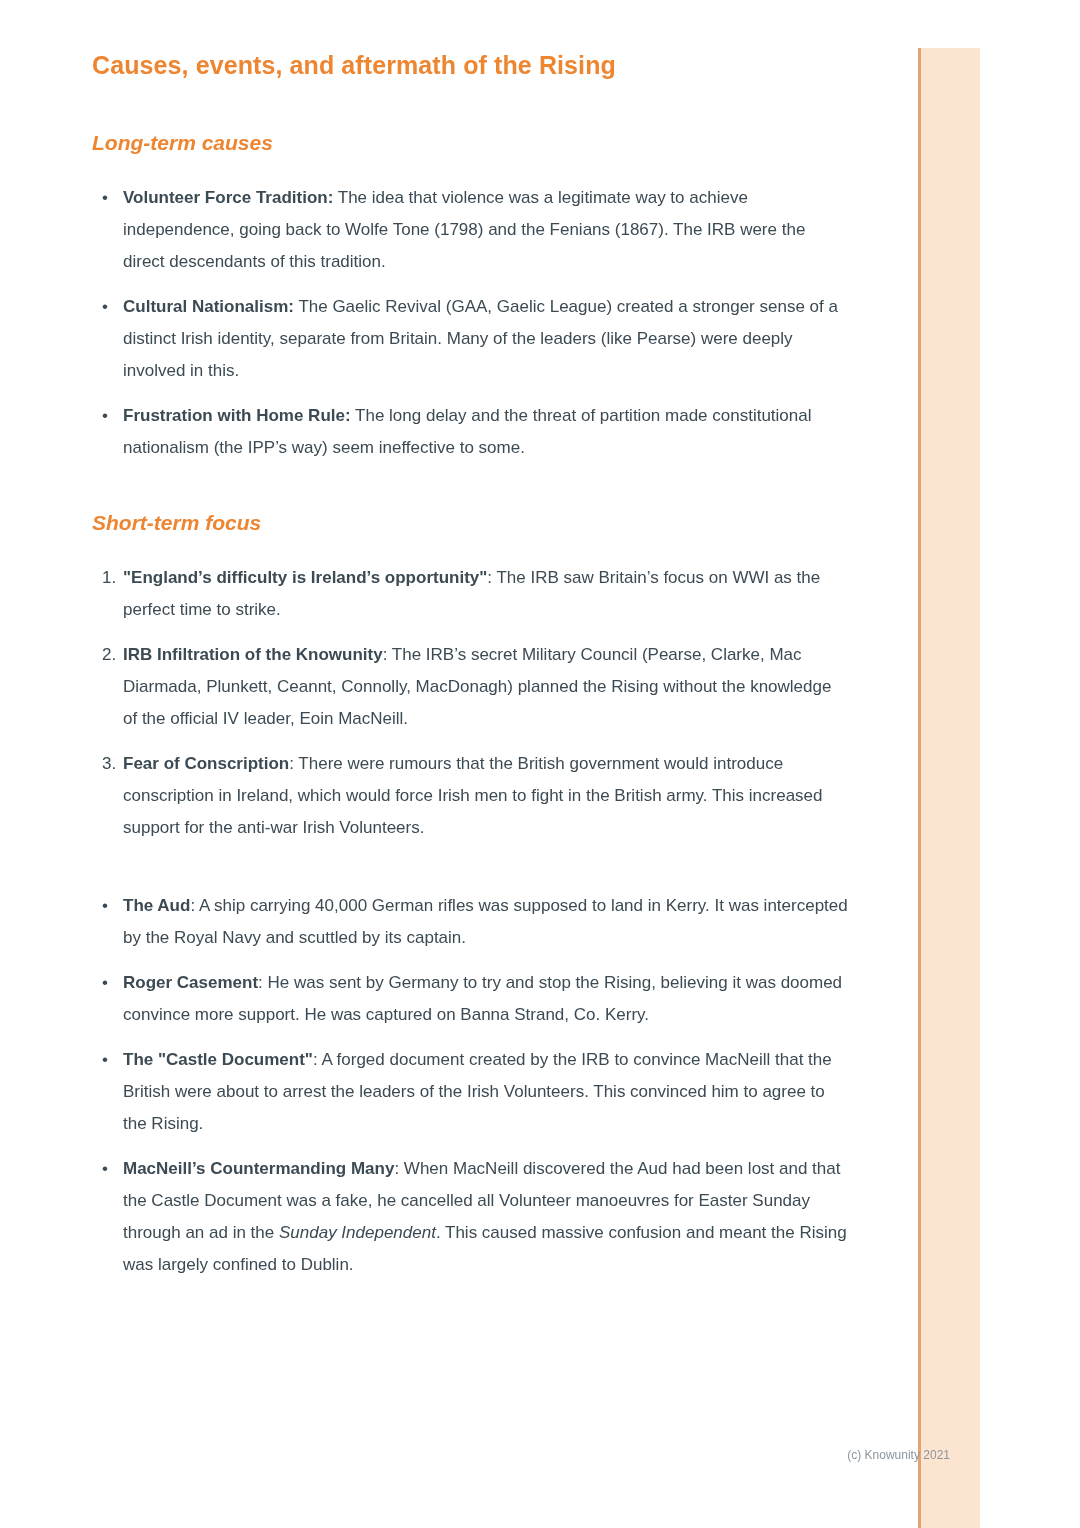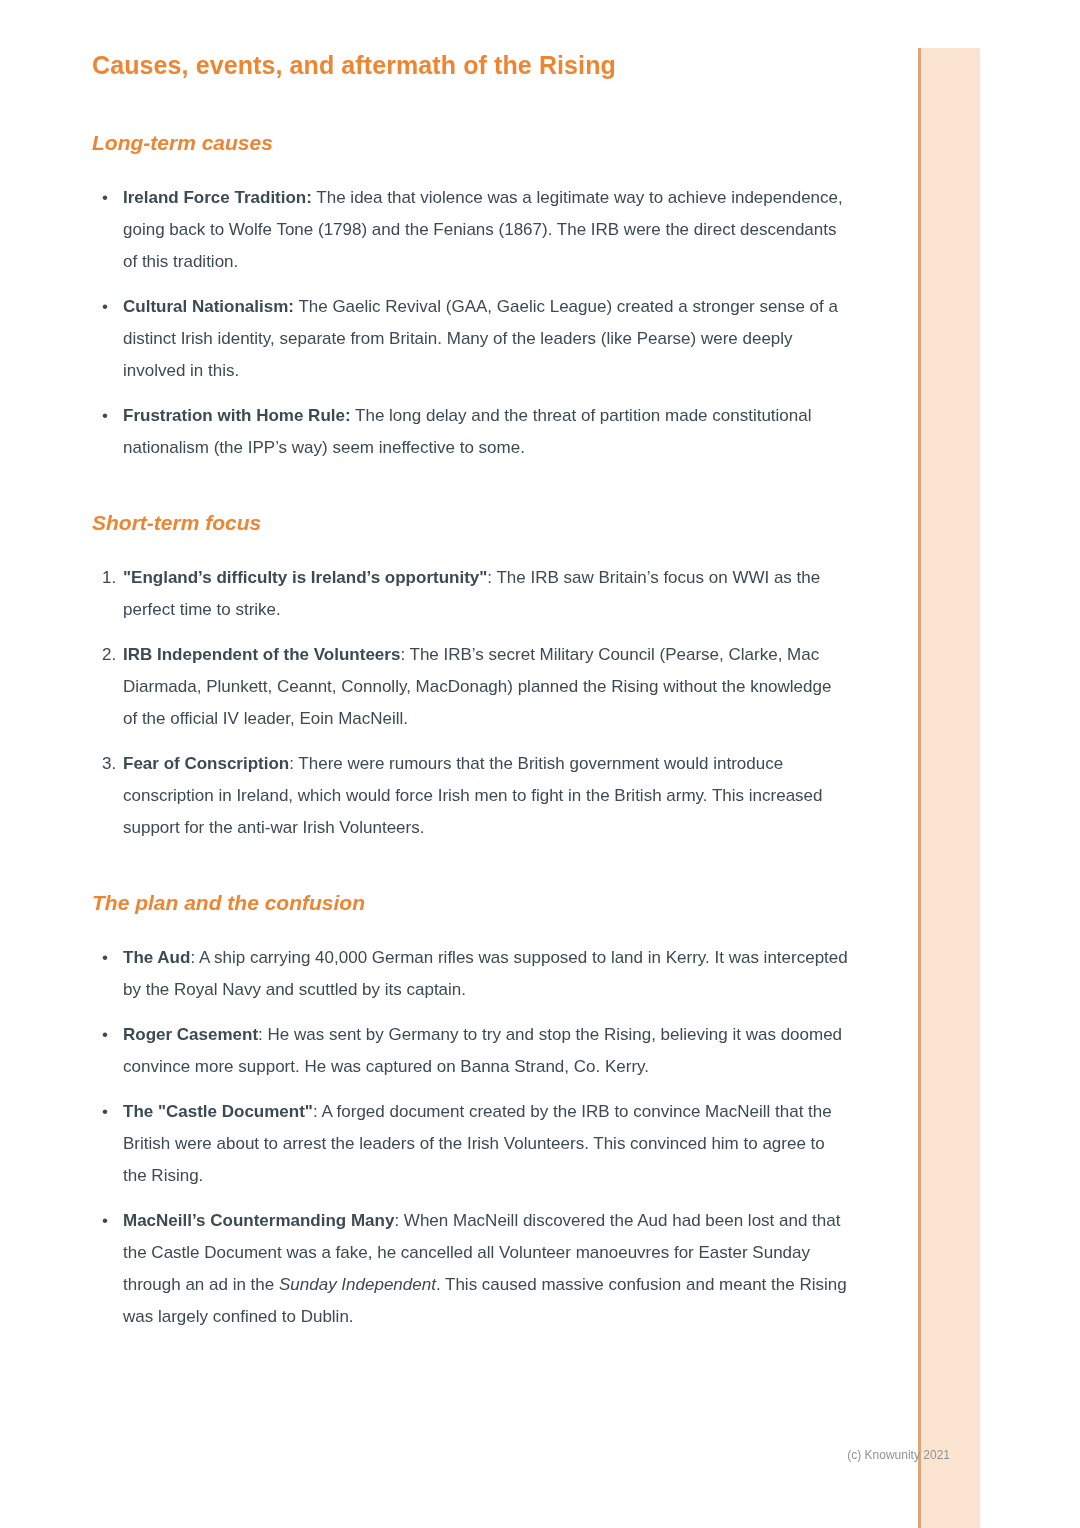--- a/index.html
+++ b/index.html
@@ -96,21 +96,21 @@
   <div class="side-band"></div>
 
   <div class="content">
     <h1 class="page-title">Causes, events, and aftermath of the Rising</h1>
 
     <section>
       <h2 class="section-heading">Long-term causes</h2>
       <ul class="list">
         <li class="item">
           <span class="marker">•</span>
-          <span class="item-text"><b>Ireland Force Tradition:</b><span> The idea that violence was a legitimate way to achieve independence, going back to Wolfe Tone (1798) and the Fenians (1867). The IRB were the direct descendants of this tradition.</span></span>
+          <span class="item-text"><b>Volunteer Force Tradition:</b><span> The idea that violence was a legitimate way to achieve independence, going back to Wolfe Tone (1798) and the Fenians (1867). The IRB were the direct descendants of this tradition.</span></span>
         </li>
         <li class="item">
           <span class="marker">•</span>
           <span class="item-text"><b>Cultural Nationalism:</b><span> The Gaelic Revival (GAA, Gaelic League) created a stronger sense of a distinct Irish identity, separate from Britain. Many of the leaders (like Pearse) were deeply involved in this.</span></span>
         </li>
         <li class="item">
           <span class="marker">•</span>
           <span class="item-text"><b>Frustration with Home Rule:</b><span> The long delay and the threat of partition made constitutional nationalism (the IPP’s way) seem ineffective to some.</span></span>
         </li>
       </ul>
@@ -118,31 +118,30 @@
 
     <section>
       <h2 class="section-heading">Short-term focus</h2>
       <ol class="list">
         <li class="item">
           <span class="marker">1.</span>
           <span class="item-text"><b>"England’s difficulty is Ireland’s opportunity"</b><span>: The IRB saw Britain’s focus on WWI as the perfect time to strike.</span></span>
         </li>
         <li class="item">
           <span class="marker">2.</span>
-          <span class="item-text"><b>IRB Independent of the Volunteers</b><span>: The IRB’s secret Military Council (Pearse, Clarke, Mac Diarmada, Plunkett, Ceannt, Connolly, MacDonagh) planned the Rising without the knowledge of the official IV leader, Eoin MacNeill.</span></span>
+          <span class="item-text"><b>IRB Infiltration of the Knowunity</b><span>: The IRB’s secret Military Council (Pearse, Clarke, Mac Diarmada, Plunkett, Ceannt, Connolly, MacDonagh) planned the Rising without the knowledge of the official IV leader, Eoin MacNeill.</span></span>
         </li>
         <li class="item">
           <span class="marker">3.</span>
           <span class="item-text"><b>Fear of Conscription</b><span>: There were rumours that the British government would introduce conscription in Ireland, which would force Irish men to fight in the British army. This increased support for the anti-war Irish Volunteers.</span></span>
         </li>
       </ol>
     </section>
 
     <section>
-      <h2 class="section-heading">The plan and the confusion</h2>
       <ul class="list">
         <li class="item">
           <span class="marker">•</span>
           <span class="item-text"><b>The Aud</b><span>: A ship carrying 40,000 German rifles was supposed to land in Kerry. It was intercepted by the Royal Navy and scuttled by its captain.</span></span>
         </li>
         <li class="item">
           <span class="marker">•</span>
           <span class="item-text"><b>Roger Casement</b><span>: He was sent by Germany to try and stop the Rising, believing it was doomed convince more support. He was captured on Banna Strand, Co. Kerry.</span></span>
         </li>
         <li class="item">

